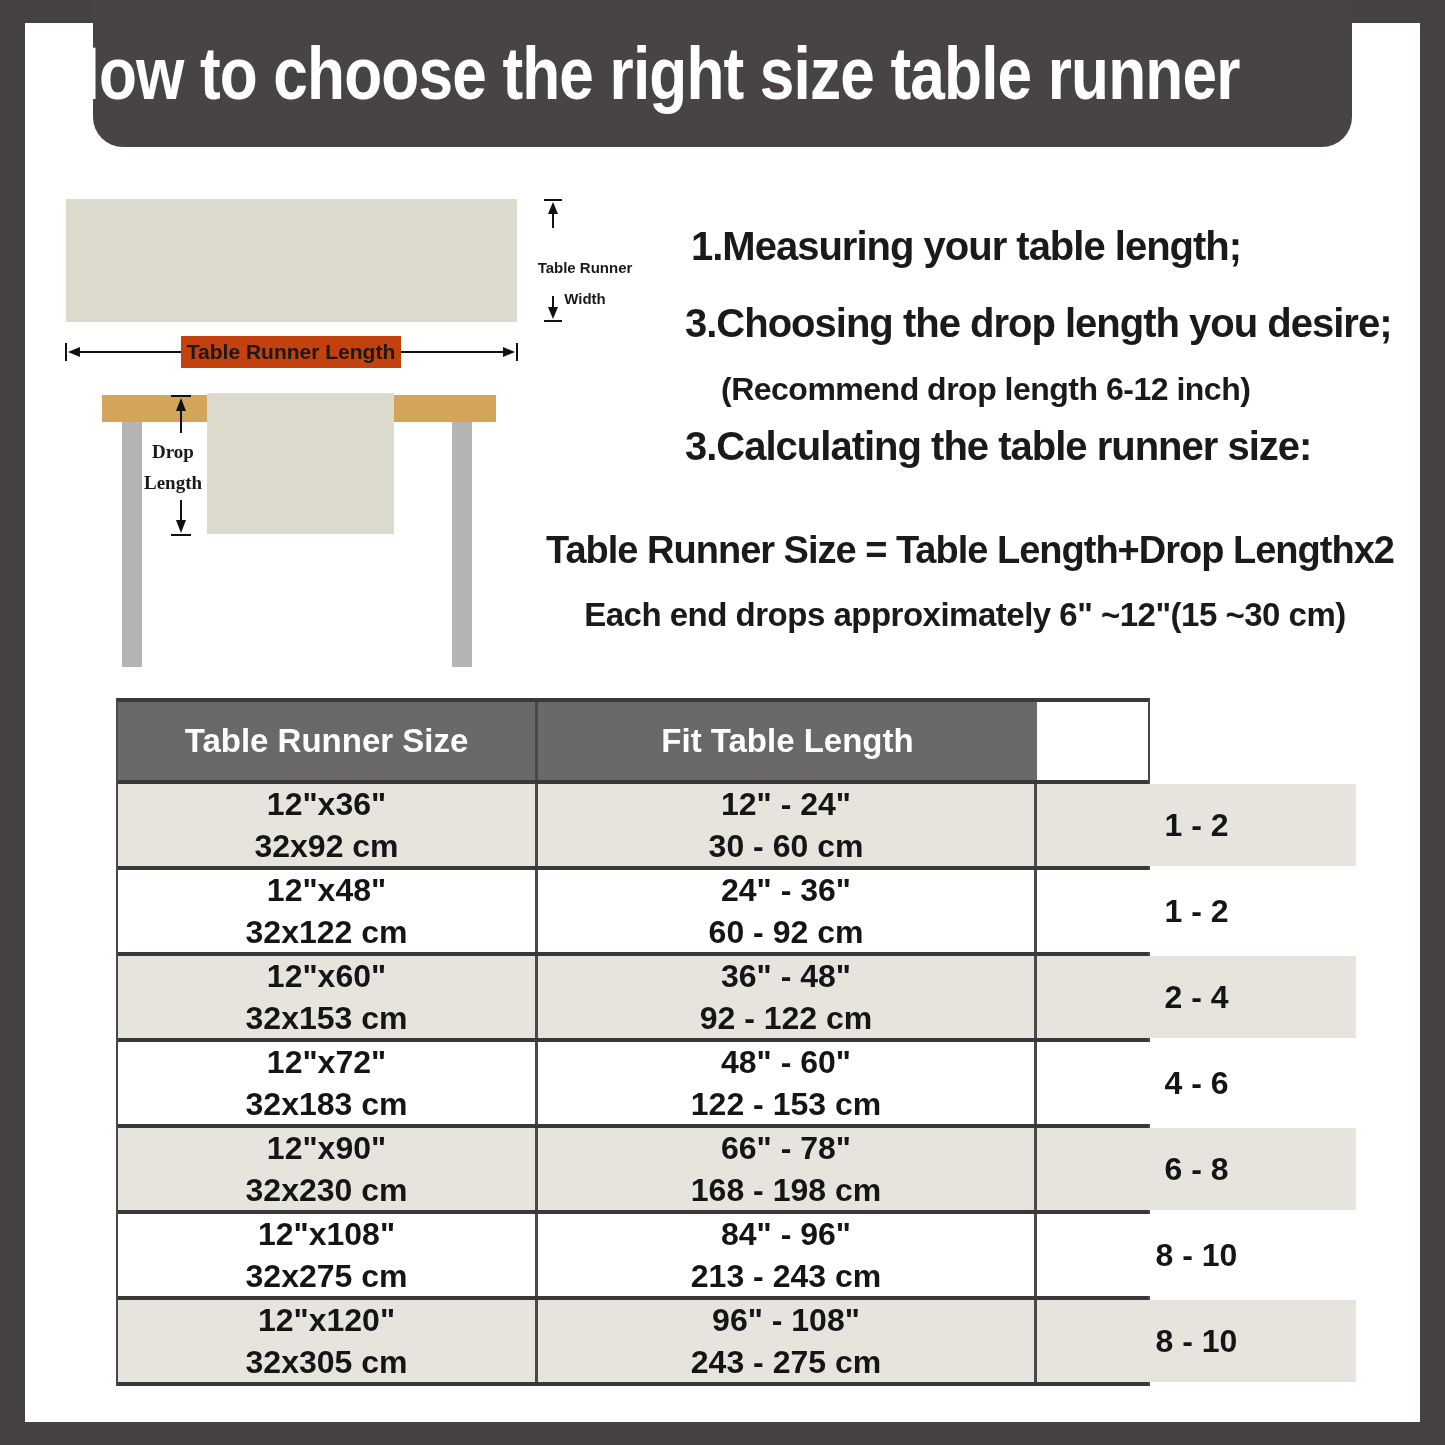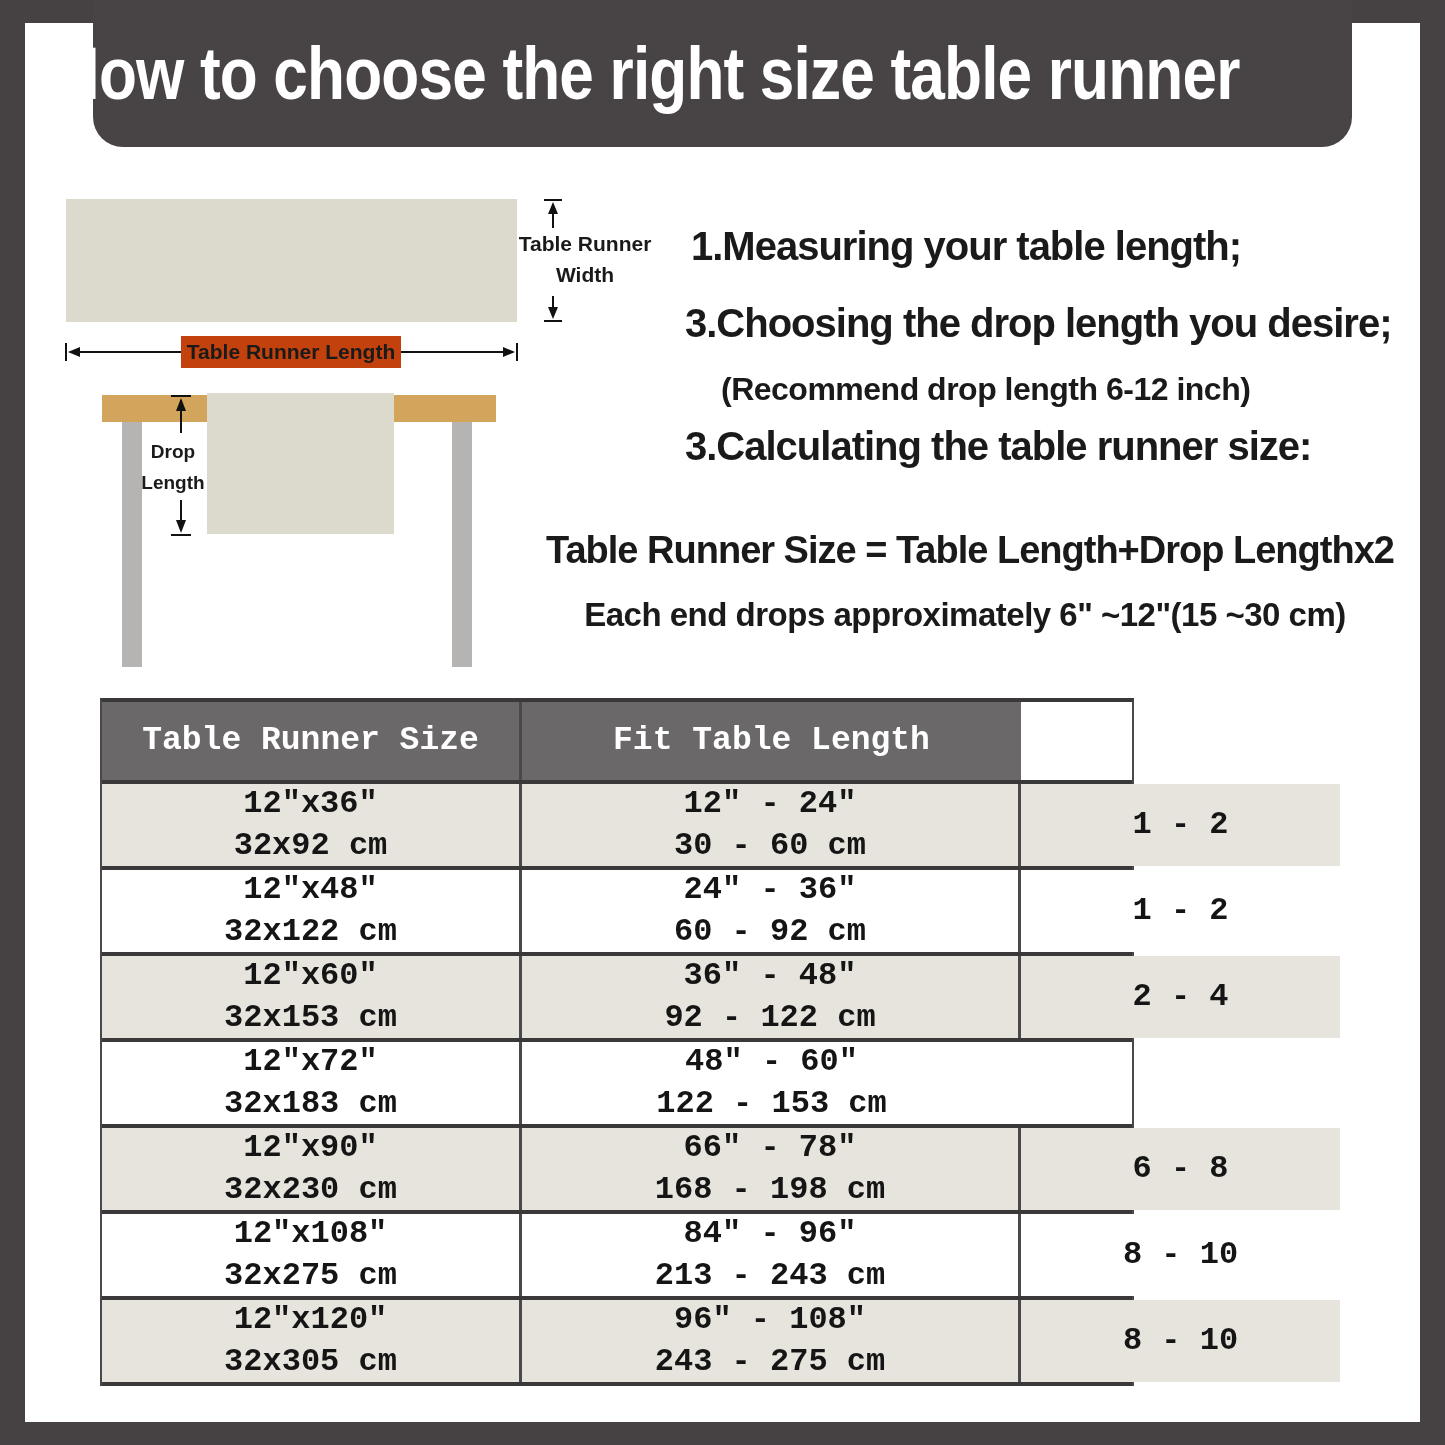--- a/index.html
+++ b/index.html
@@ -20,34 +20,34 @@
   .shape{position:absolute;z-index:1;}
   .runner-top{left:66px;top:199px;width:451px;height:123px;background:var(--runner);}
   .tabletop{left:102px;top:395px;width:394px;height:27px;background:var(--tabletop);}
   .leg-left{left:122px;top:422px;width:20px;height:245px;background:var(--leg);}
   .leg-right{left:452px;top:422px;width:20px;height:245px;background:var(--leg);}
   .runner-side{left:207px;top:393px;width:187px;height:141px;background:var(--runner);}
 
   svg.arrows{position:absolute;left:0;top:0;z-index:2;pointer-events:none;}
 
   .dim-label{position:absolute;z-index:4;font-weight:bold;color:var(--ink);text-align:center;}
-  .lbl-width{left:518px;top:228px;width:134px;font-size:21px;line-height:31px;}
+  .lbl-width{left:518px;top:252px;width:134px;font-size:15px;line-height:31px;}
   .lbl-length{left:181px;top:336px;width:220px;font-size:21px;line-height:32px;background:#c2410c;padding:0 4px;}
-  .lbl-drop{left:118px;top:436px;width:110px;font-size:19px;line-height:31px;}
+  .lbl-drop{left:118px;top:436px;width:110px;font-size:19px;line-height:31px;font-family:Liberation Serif, serif;}
 
   .step{position:absolute;left:685px;font-size:40px;font-weight:bold;color:var(--ink);white-space:nowrap;letter-spacing:-1px;z-index:2;}
   .step1{top:224px;margin-left:6px;} .step2{top:301px;} .step3{top:424px;}
   .stepnote{position:absolute;left:721px;top:355px;font-size:32px;font-weight:bold;color:var(--ink);white-space:nowrap;letter-spacing:-0.5px;z-index:2;margin-top:16px;}
   .formula{position:absolute;left:470px;top:529px;width:1000px;font-size:38px;font-weight:bold;color:var(--ink);
            text-align:center;white-space:nowrap;letter-spacing:-1px;z-index:2;}
   .dropnote{position:absolute;left:470px;top:596px;width:990px;font-size:33px;font-weight:bold;color:var(--ink);
            text-align:center;white-space:nowrap;letter-spacing:-0.5px;z-index:2;}
 
-  .sizetable{position:absolute;left:100px;top:698px;width:1034px;z-index:2;
-             border-top:4px solid var(--row-line);border-left:2px solid var(--col-line);border-right:2px solid var(--col-line);font-family:Liberation Mono, monospace;}
+  .sizetable{position:absolute;left:116px;top:698px;width:1034px;z-index:2;
+             border-top:4px solid var(--row-line);border-left:2px solid var(--col-line);border-right:2px solid var(--col-line);}
   .trow{display:grid;grid-template-columns:420px 499px 319px;border-bottom:4px solid var(--row-line);}
   .tcell{height:82px;display:flex;flex-direction:column;align-items:center;justify-content:center;
          font-weight:bold;font-size:32px;line-height:42px;color:#151515;background:#ffffff;
          border-right:3px solid var(--col-line);white-space:nowrap;}
   .tcell:last-child{border-right:none;}
   .trow.head .tcell{height:78px;background:var(--header-bg);color:#ffffff;font-size:33px;}
   .trow.alt .tcell{background:var(--row-alt);}
 </style>
 </head>
 <body>
@@ -153,20 +153,21 @@
 
     <div class="trow">
       <div class="tcell">
         <div>12"x72"</div>
         <div>32x183 cm</div>
       </div>
       <div class="tcell">
         <div>48" - 60"</div>
         <div>122 - 153 cm</div>
       </div>
+      <div class="tcell">4 - 6</div>
     </div>
 
     <div class="trow alt">
       <div class="tcell">
         <div>12"x90"</div>
         <div>32x230 cm</div>
       </div>
       <div class="tcell">
         <div>66" - 78"</div>
         <div>168 - 198 cm</div>

